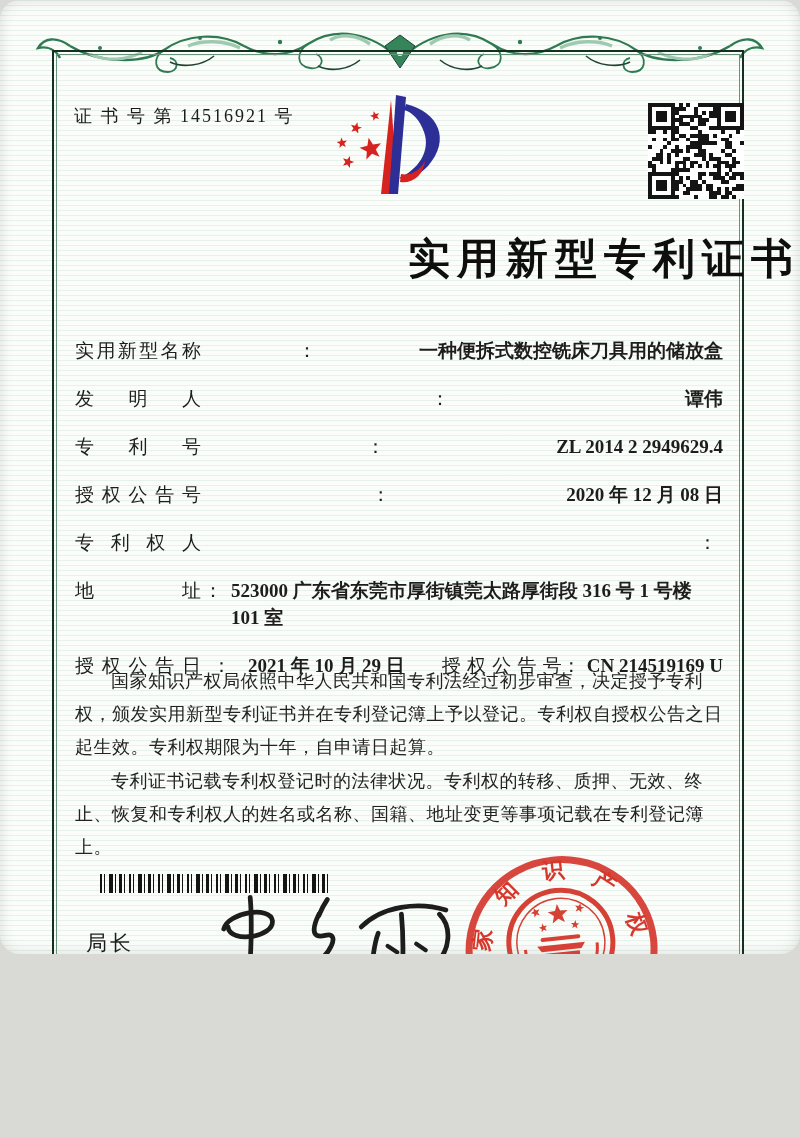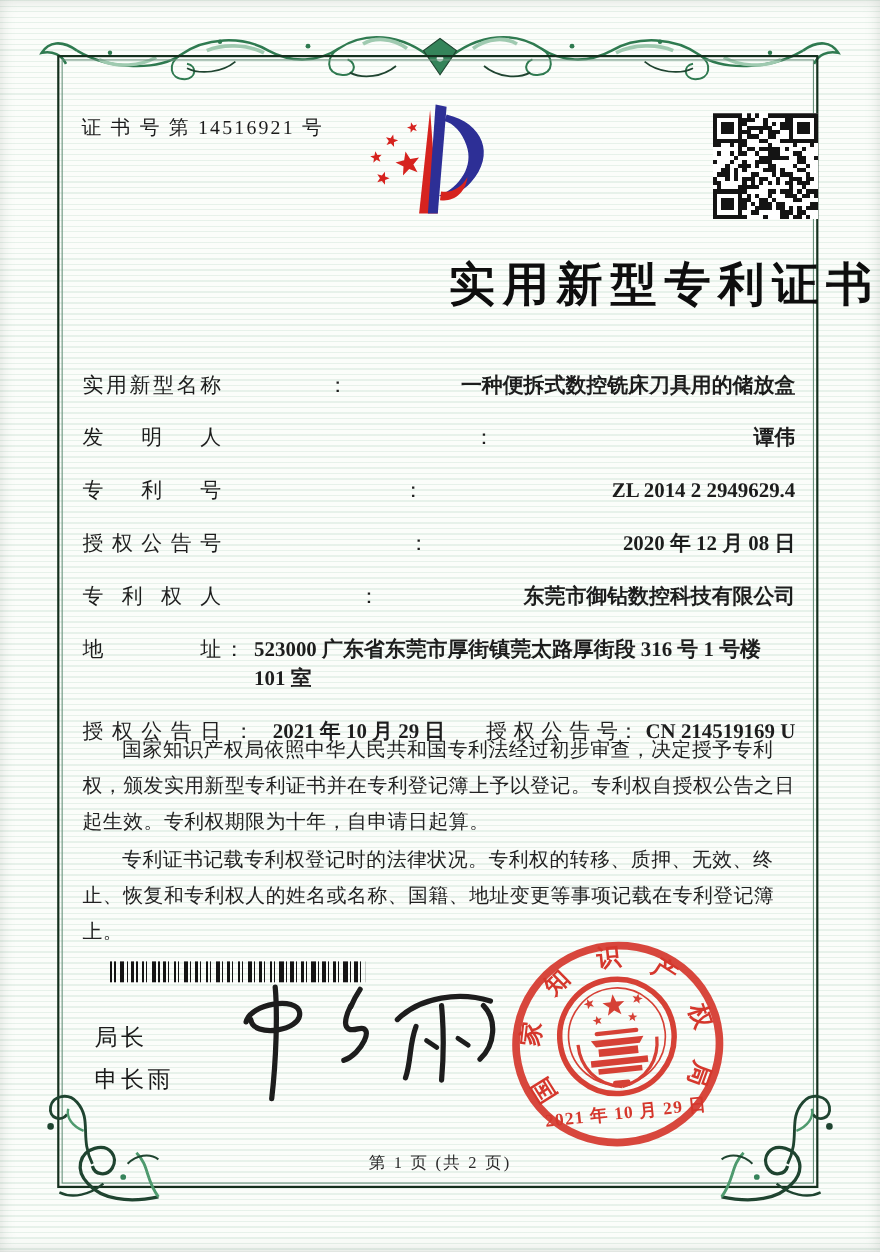--- a/index.html
+++ b/index.html
@@ -1,24 +1,25 @@
 <!DOCTYPE html>
 <html><head>
 <meta charset="utf-8">
 <style>
   * { margin:0; padding:0; box-sizing:border-box; }
   html,body { background:#d9dad6; }
   body { font-family:"Liberation Serif","DejaVu Serif",serif; }
   .page {
-    position:relative; width:800px; height:1138px; margin:0 auto;
+    position:relative; width:800px; height:954px; margin:0 auto;
     background:
       repeating-linear-gradient(180deg, rgba(150,195,170,.20) 0 1px, rgba(255,255,255,0) 1px 5px),
       #fbfdfa;
     box-shadow: inset 0 0 14px rgba(60,70,60,.18);
     overflow:hidden;
+    border-radius:20px;
   }
   
   .frame { position:absolute; left:52px; top:50px; width:692px; height:1030px;
            border:2px solid #15301e; }
   .frame-inner { position:absolute; inset:2px; border:1px solid #69927c; }
   
   .cert-number { position:absolute; left:74px; top:104px; font-size:18px; letter-spacing:2px; color:#1c1c1c; }
   .logo { position:absolute; left:325px; top:86px; width:150px; height:130px; }
   .qr { position:absolute; left:648px; top:103px; width:96px; height:96px; }
   .doc-title { position:absolute; left:0; top:231px; width:100%; text-align:right;
@@ -384,21 +385,20 @@
       <span class="fvalue">ZL 2014 2 2949629.4</span>
     </div>
     <div class="frow">
       <span class="flabel">授权公告号</span>
         <span class="fcolon">：</span>
       <span class="fvalue">2020 年 12 月 08 日</span>
     </div>
     <div class="frow">
       <span class="flabel">专利权人</span>
         <span class="fcolon">：</span>
-      <span class="fvalue">东莞市御钻数控科技有限公司</span>
     </div>
     <div class="frow address">
       <span class="flabel">地址</span>
         <span class="fcolon">：</span>
       <span class="fvalue">523000 广东省东莞市厚街镇莞太路厚街段 316 号 1 号楼 101 室</span>
     </div>
     <div class="frow">
       <span class="flabel">授权公告日</span>
         <span class="fcolon">：</span>
       <span class="fvalue">2021 年 10 月 29 日</span>

